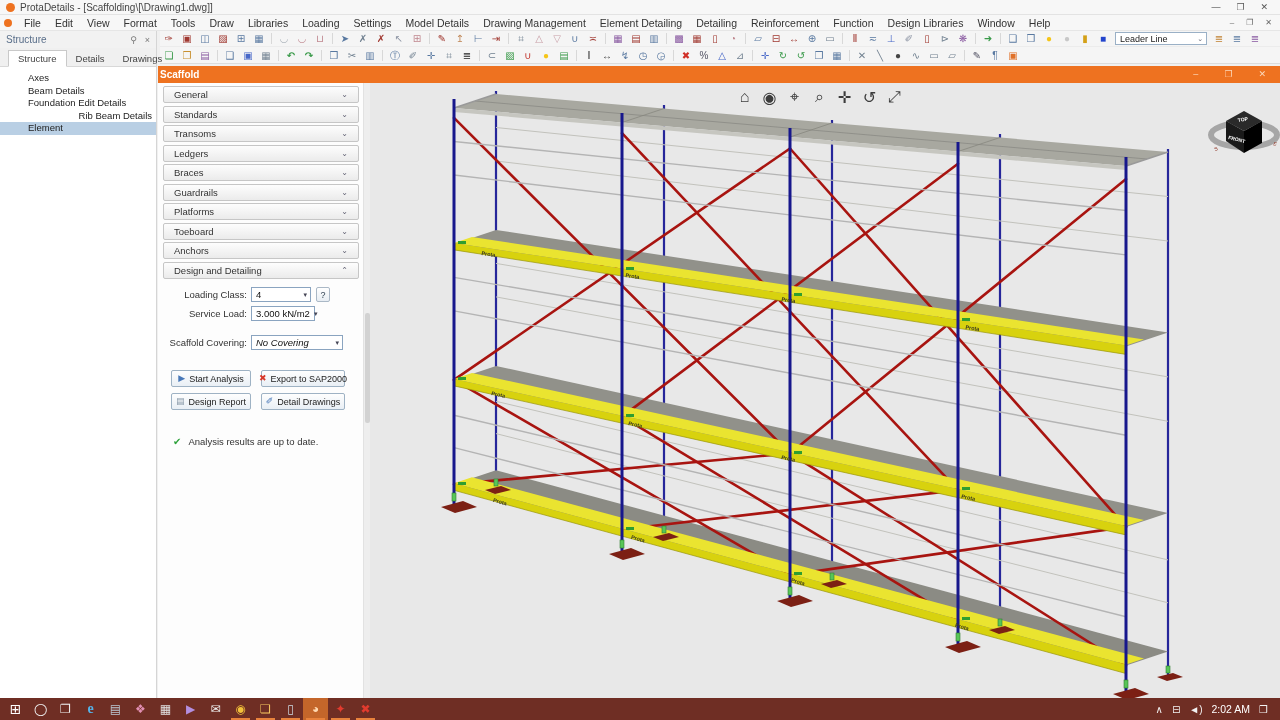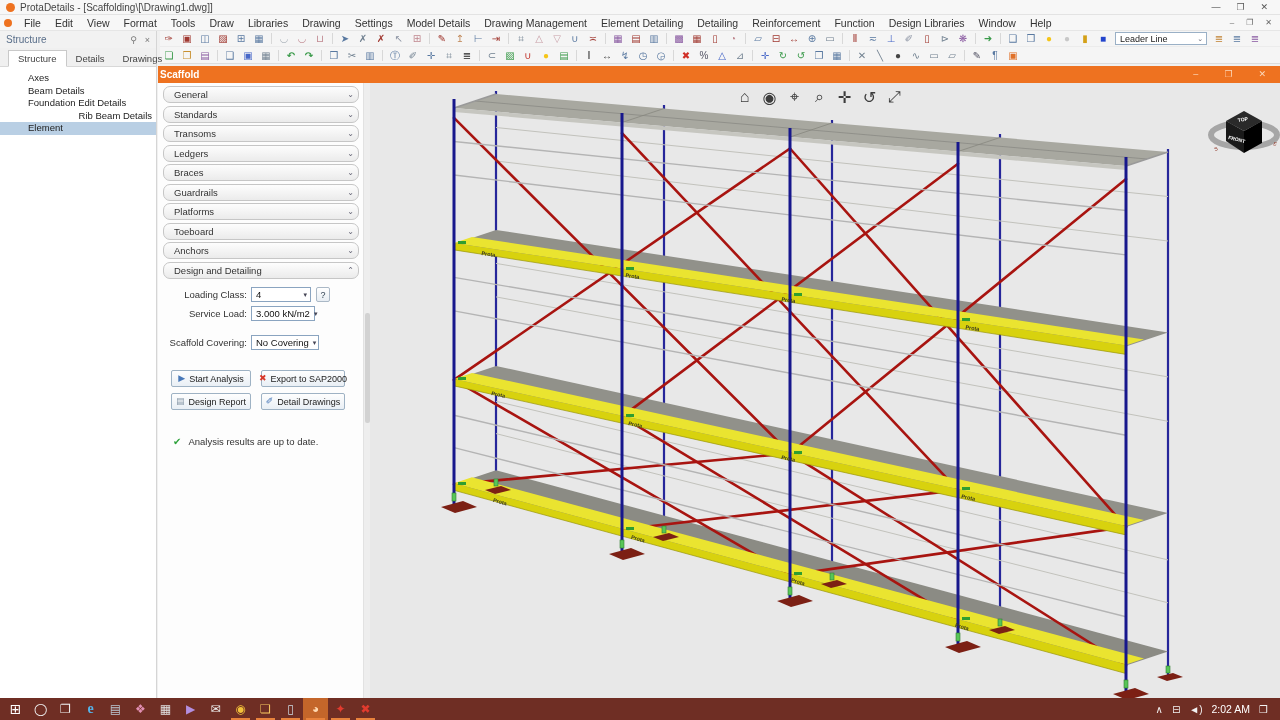--- a/index.html
+++ b/index.html
@@ -45,21 +45,21 @@
   .tree-item.selected{background:#b9cfe4;}
 
   
   .mdi-bar{left:158px;top:66px;width:1122px;height:17px;background:#ee7220;display:flex;align-items:center;}
   .mdi-title{color:#fff;font-size:10px;font-weight:bold;padding-left:2px;flex:1;}
   .mdi-btns{display:flex;gap:26px;padding-right:14px;}
   .mdi-btns span{color:#fcd9bc;font-size:9px;line-height:15px;}
 
   
   .props{left:158px;top:83px;width:205px;height:615px;background:#fdfdfd;padding:3px 4px 0 5px;}
-  .acc{height:17px;margin-bottom:2.5px;border:1px solid #c6c6c6;border-radius:7px;background:linear-gradient(#fdfdfd,#ebebeb);display:flex;align-items:center;padding:0 4px 0 10px;cursor:default;}
+  .acc{height:17px;margin-bottom:2.5px;border:1px solid #c6c6c6;border-radius:2px;background:linear-gradient(#fdfdfd,#ebebeb);display:flex;align-items:center;padding:0 10px 0 10px;cursor:default;}
   .acc-label{font-size:9.5px;color:#333;flex:1;}
   .chev{font-size:8px;color:#667;}
   .acc-body{padding:6px 0 0 0;}
   .frow{display:flex;align-items:center;margin-bottom:4px;}
   .flabel{width:88px;text-align:right;font-size:9.5px;color:#333;padding-right:4px;flex:none;}
   .combo{display:flex;align-items:center;border:1px solid #8aa4c0;background:#fff;height:15px;}
   .combo .val{font-size:9.5px;color:#111;padding:0 4px;flex:1;white-space:nowrap;}
   .combo .arr{font-size:7px;color:#445;padding-right:3px;}
   .help-btn{width:14px;height:15px;margin-left:5px;border:1px solid #aab8c6;border-radius:2px;background:linear-gradient(#fff,#e7edf3);font-size:9px;color:#345;text-align:center;line-height:14px;}
   .btn-grid{display:grid;grid-template-columns:80px 84px;gap:6px 10px;margin:20px 0 0 8px;}
@@ -108,21 +108,21 @@
     <span class="app-dot" style="width:8px;height:8px;"></span>
     <span style="display:flex;">
 
     <span class="menu-item">File</span>
         <span class="menu-item">Edit</span>
         <span class="menu-item">View</span>
         <span class="menu-item">Format</span>
         <span class="menu-item">Tools</span>
         <span class="menu-item">Draw</span>
         <span class="menu-item">Libraries</span>
-        <span class="menu-item">Drawing</span>
+        <span class="menu-item">Loading</span>
         <span class="menu-item">Settings</span>
         <span class="menu-item">Model Details</span>
         <span class="menu-item">Drawing Management</span>
         <span class="menu-item">Element Detailing</span>
         <span class="menu-item">Detailing</span>
         <span class="menu-item">Reinforcement</span>
         <span class="menu-item">Function</span>
         <span class="menu-item">Design Libraries</span>
         <span class="menu-item">Window</span>
         <span class="menu-item">Help</span>
@@ -355,21 +355,21 @@
       </div>
       <div class="frow">
         <span class="flabel">Service Load:</span>
         <span class="combo" style="width:64px;">
           <span class="val" style="text-align:left;">3.000 kN/m2</span>
           <span class="arr">▾</span>
         </span>
       </div>
       <div class="frow" style="margin-top:14px;">
         <span class="flabel">Scaffold Covering:</span>
-        <span class="combo" style="width:68px;">
+        <span class="combo" style="width:92px;font-style:italic;">
           <span class="val">No Covering</span>
           <span class="arr">▾</span>
         </span>
       </div>
       <div class="btn-grid">
 
       <div class="pbtn">
             <span class="bic" style=";color:#4878b8">▶</span>
             <span class="blb">Start Analysis</span>
           </div>

